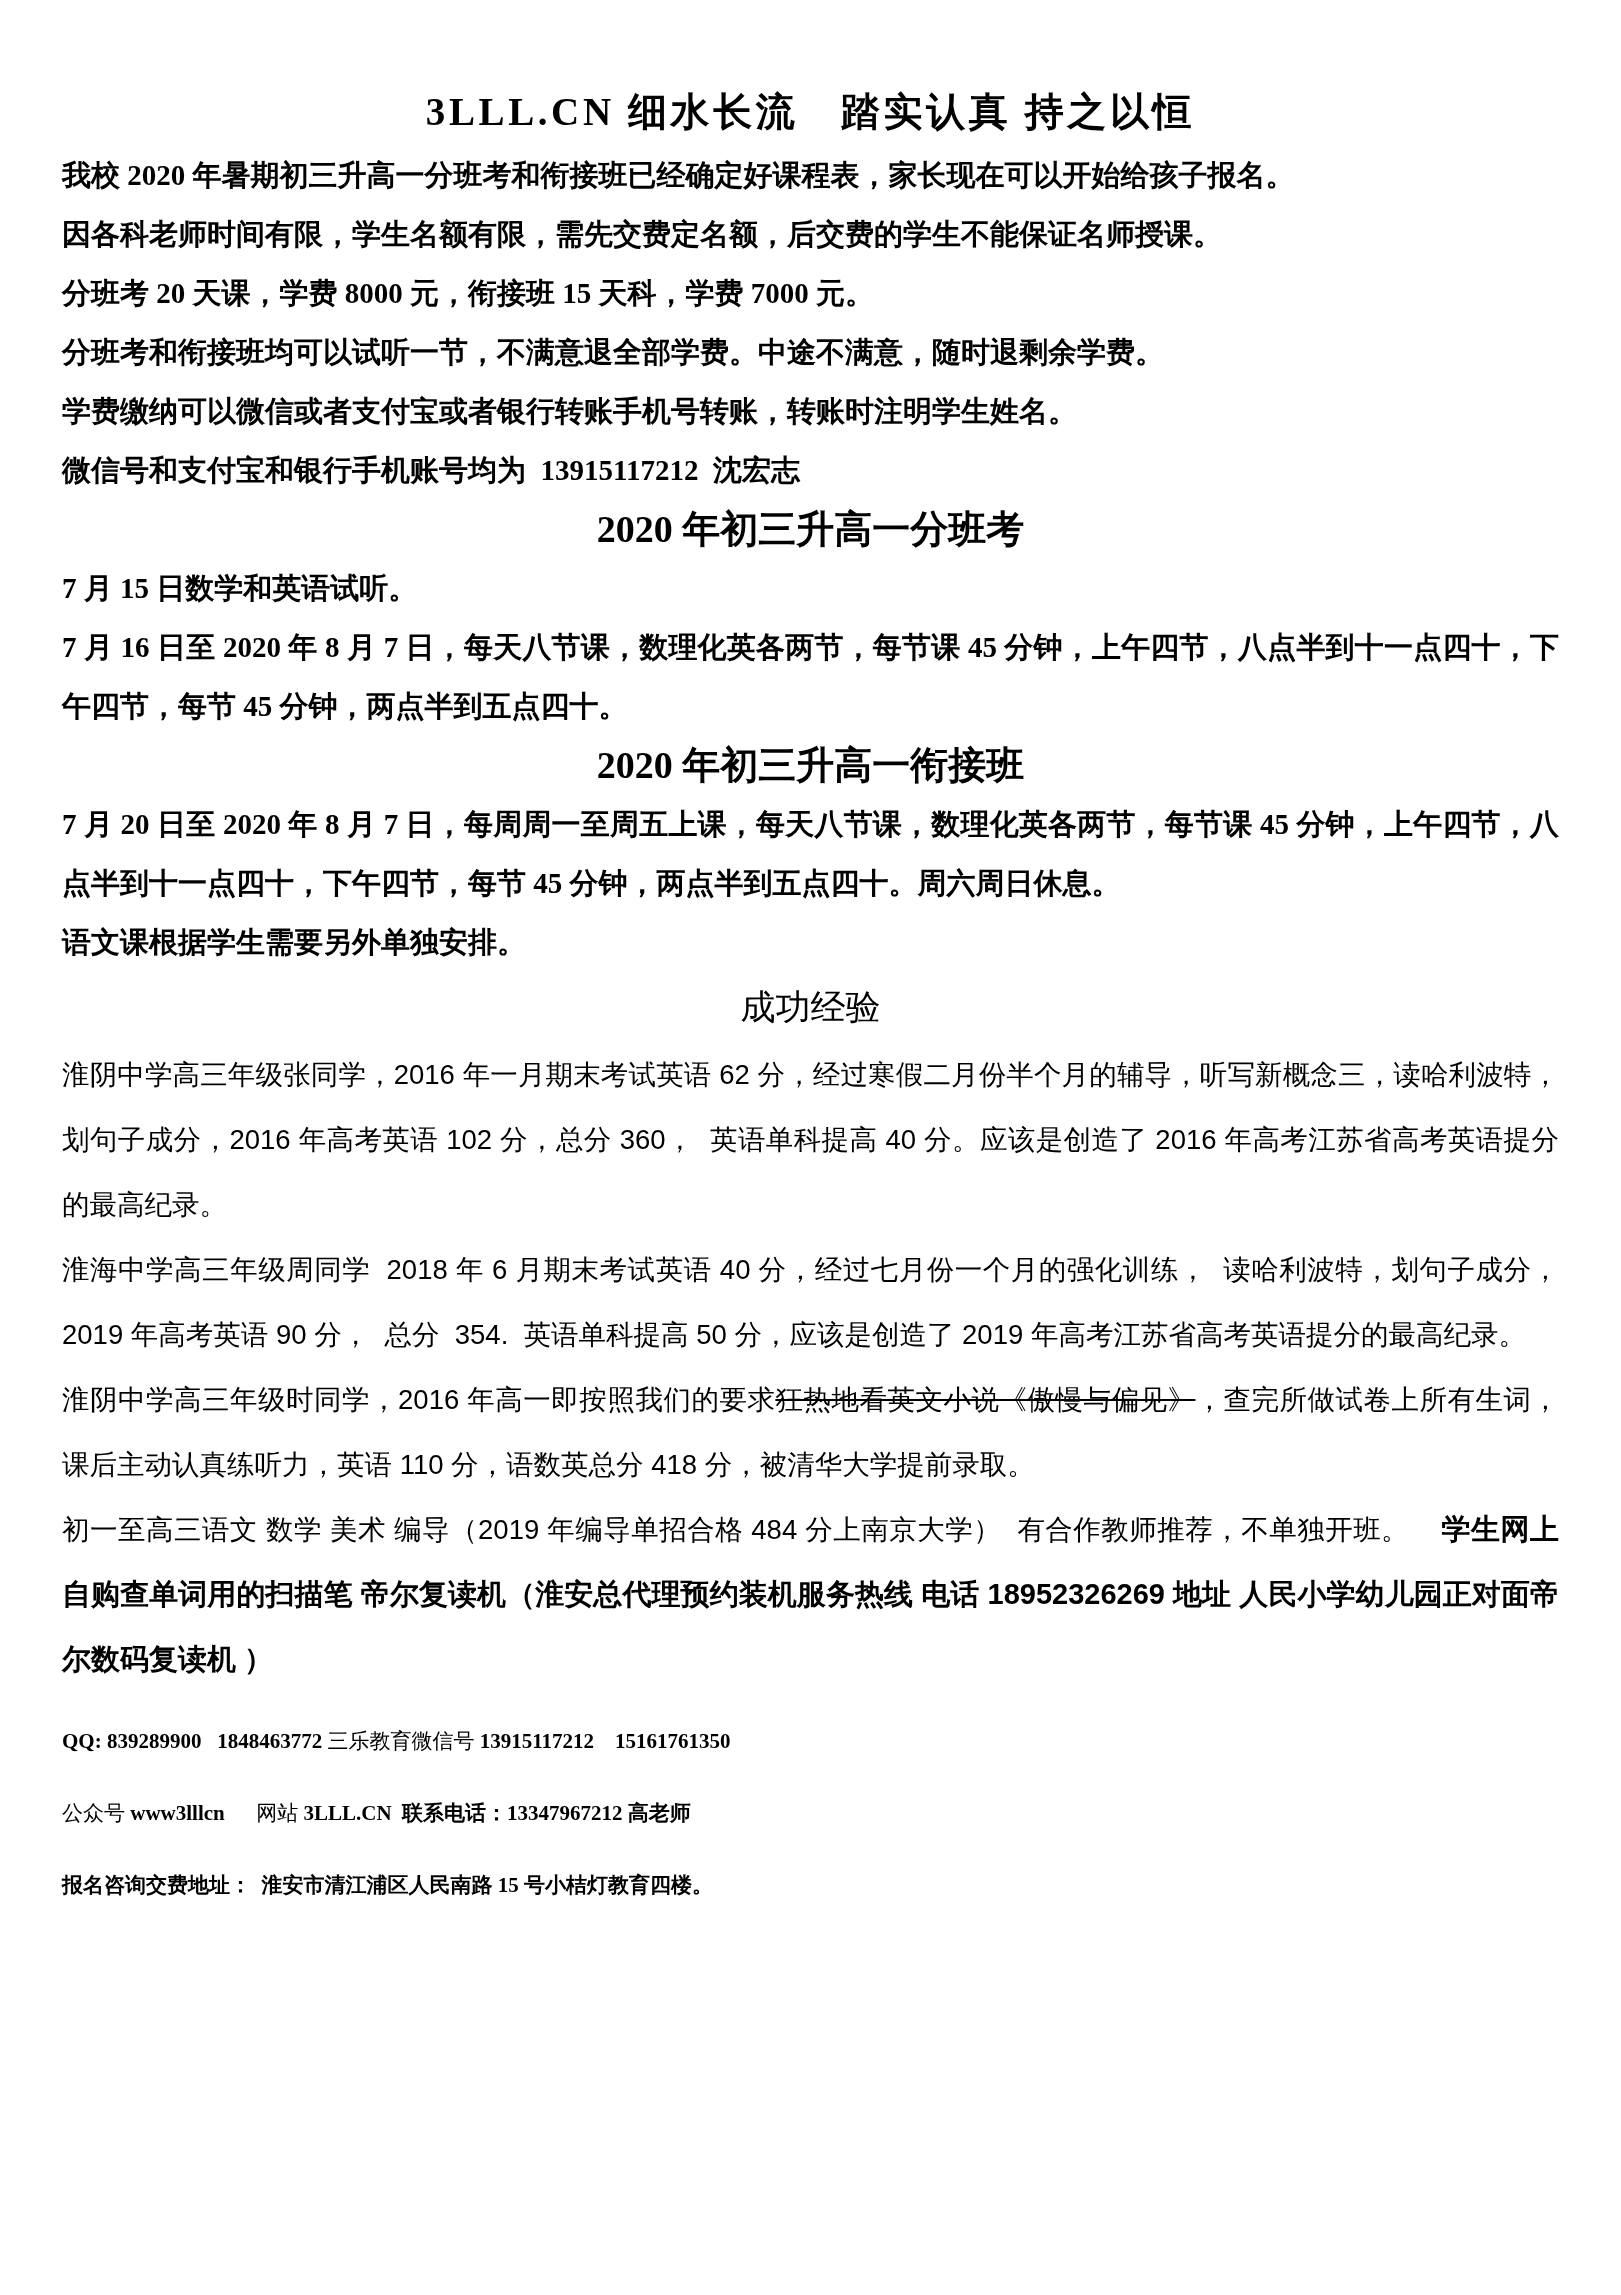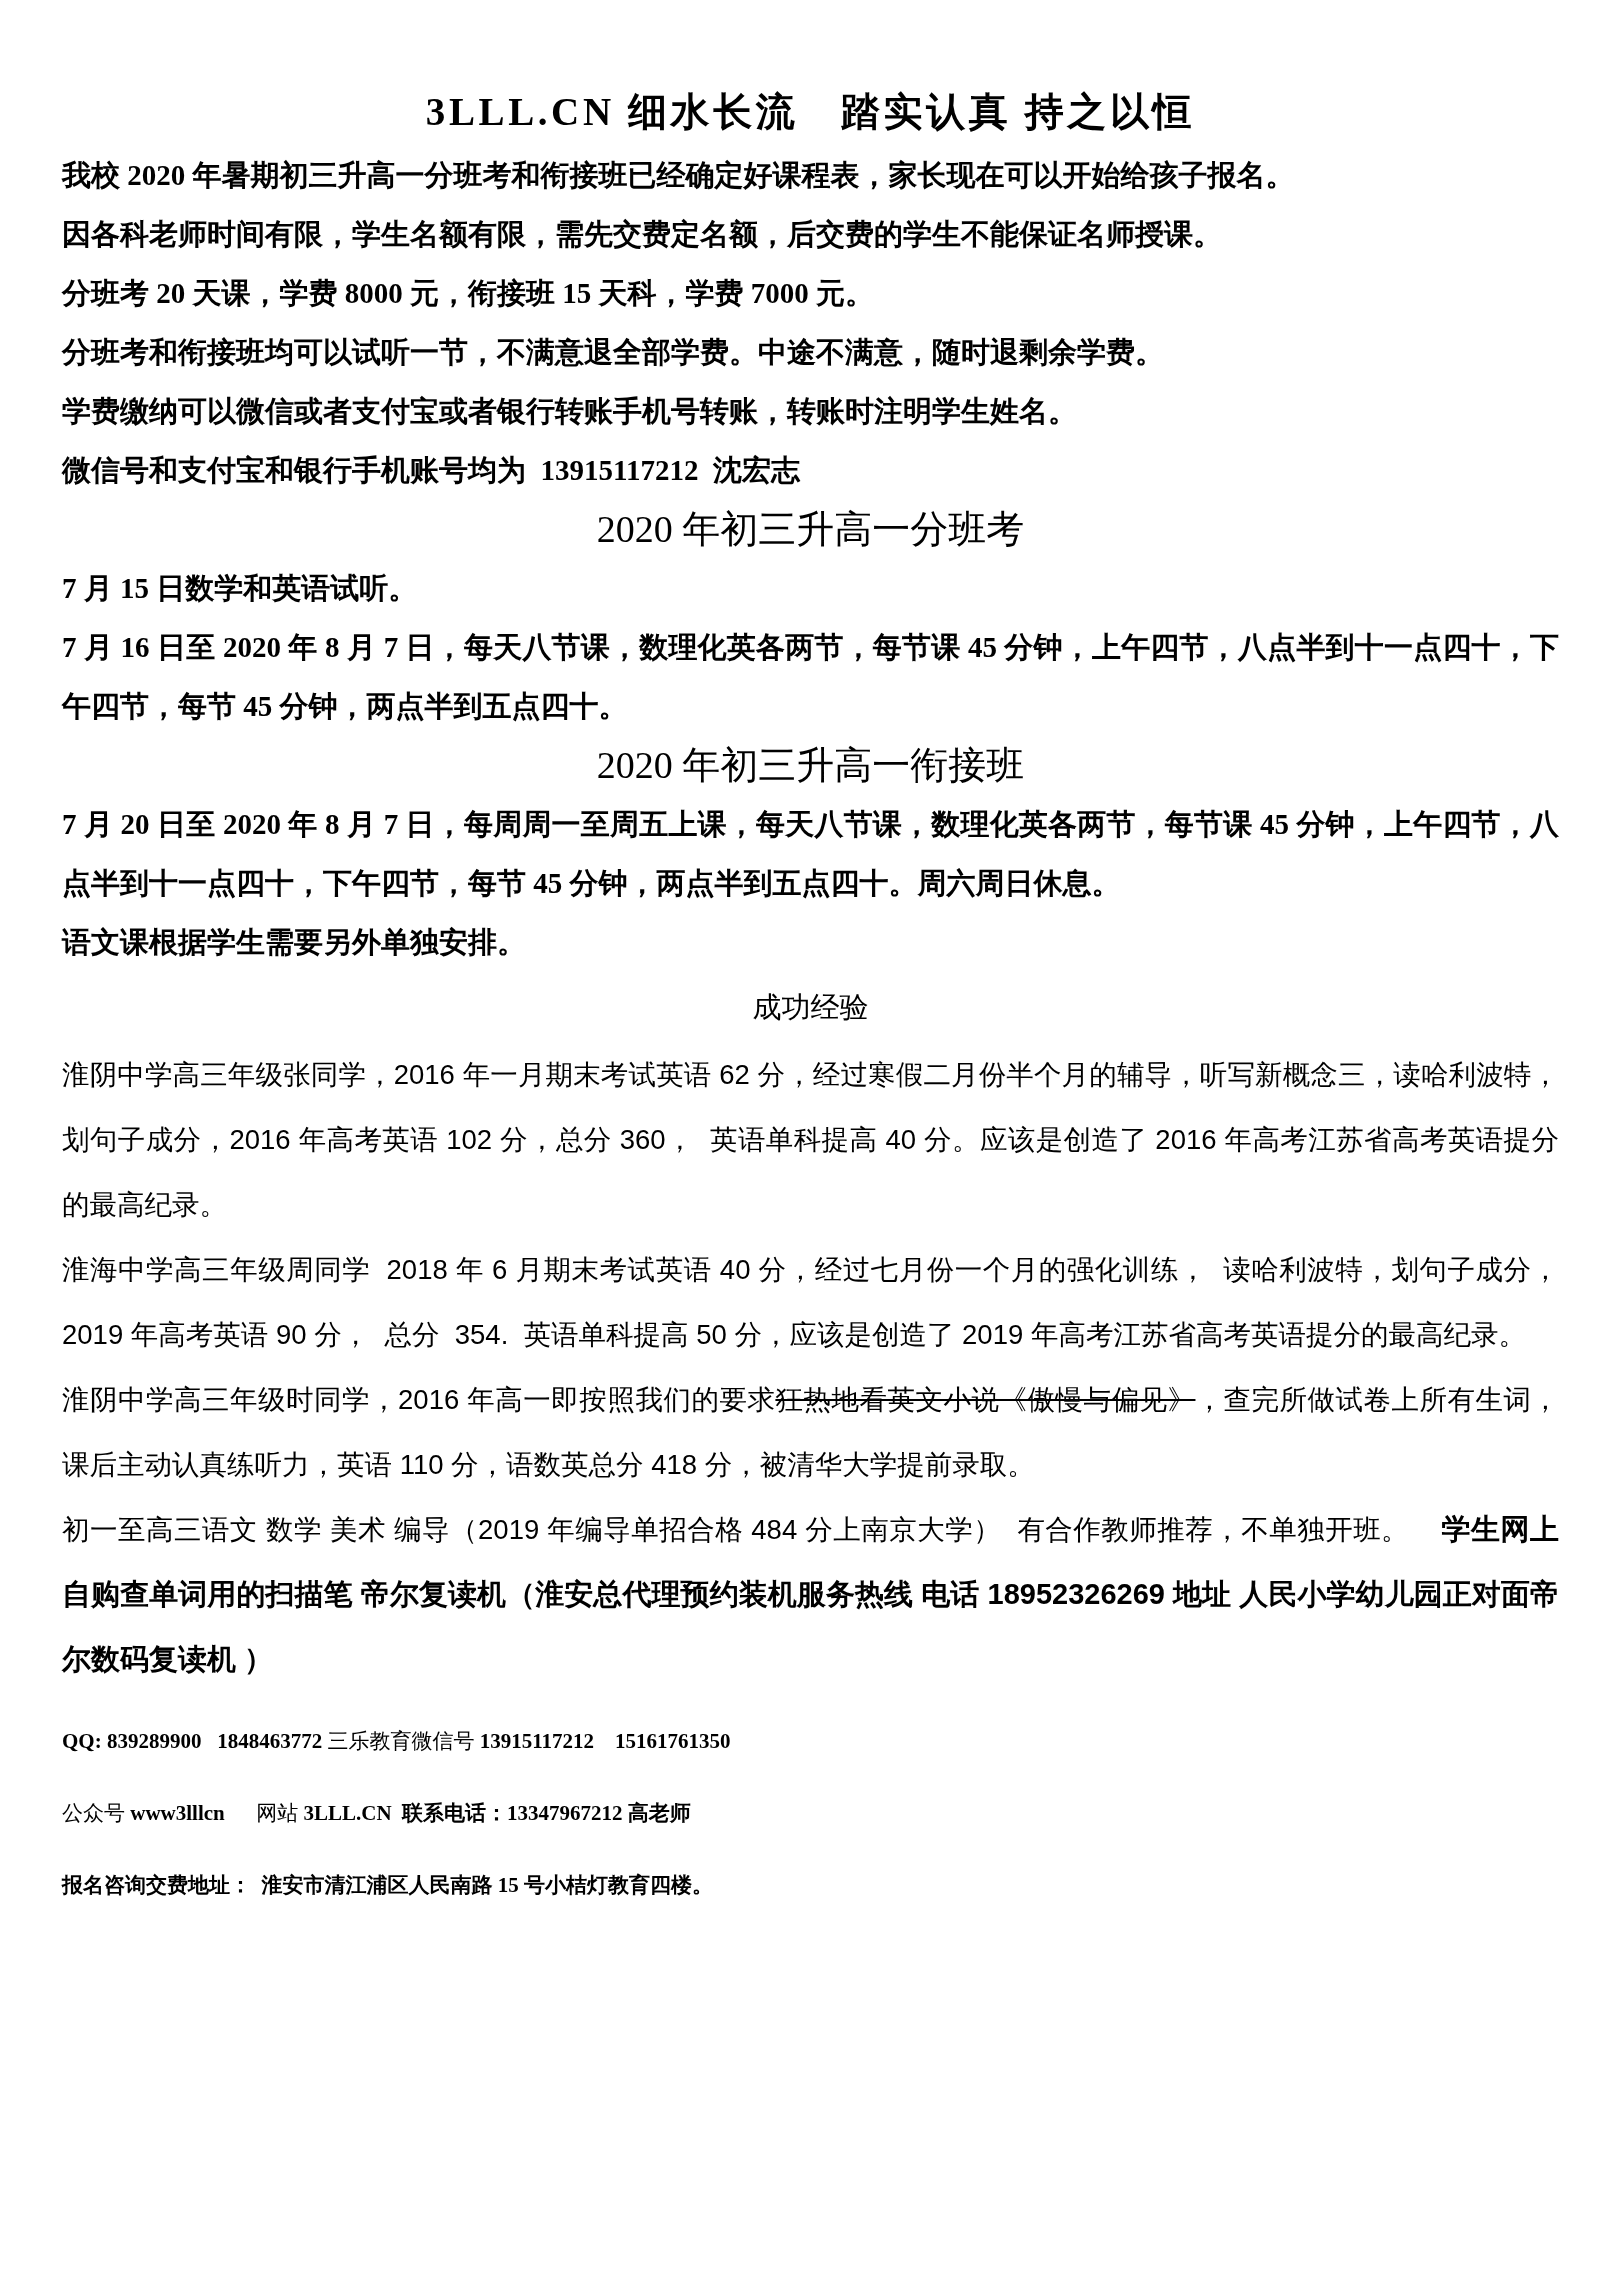--- a/index.html
+++ b/index.html
@@ -30,28 +30,28 @@
     font-size: 29px;
     font-weight: 700;
     line-height: 59px;
     margin: 0;
     text-align: justify;
     white-space: pre-wrap;
   }
   .center-head {
     font-family: "Liberation Serif", "DejaVu Serif", serif;
     font-size: 38px;
-    font-weight: 400;
+    font-weight: 700;
     line-height: 59px;
     margin: 0;
     text-align: center;
   }
   .success-head {
     font-family: "Liberation Sans", "DejaVu Sans", sans-serif;
-    font-size: 29px;
+    font-size: 35px;
     font-weight: 400;
     line-height: 70px;
     margin: 0;
     text-align: center;
   }
   .small p {
     font-family: "Liberation Sans", "DejaVu Sans", sans-serif;
     font-size: 27.5px;
     font-weight: 400;
     line-height: 65px;

